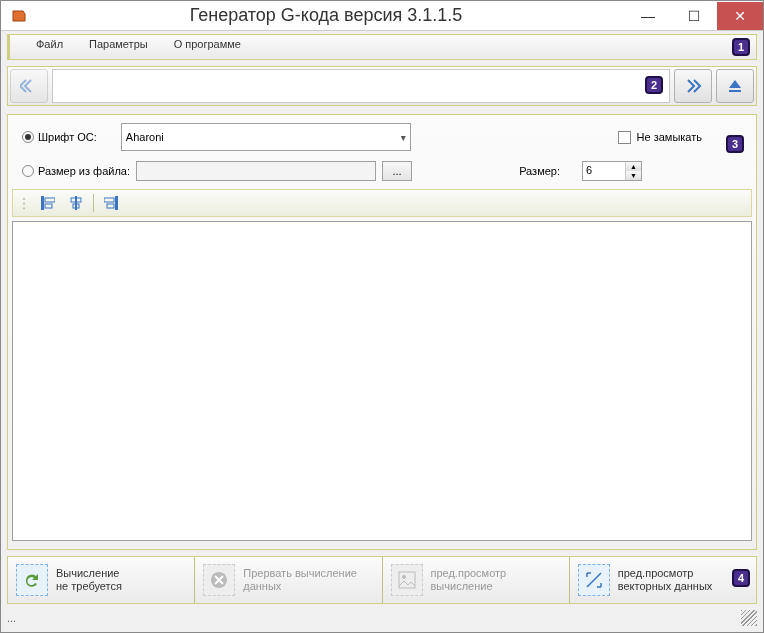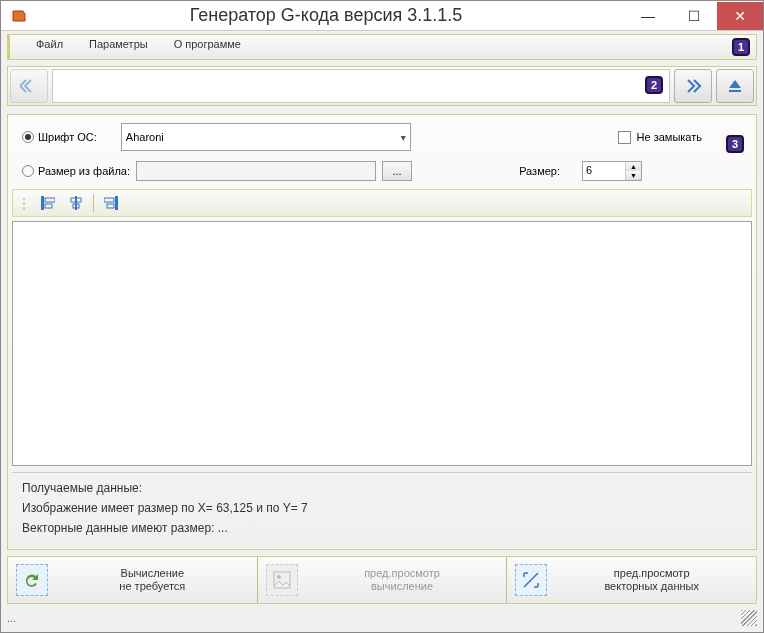--- a/index.html
+++ b/index.html
@@ -40,21 +40,21 @@
 .tb2-sep { width: 1px; height: 18px; background: #c0c090; }
 .canvas { flex: 1; border: 1px solid #a0a0a0; background: #fff; margin: 0 0 4px 0; }
 .info-panel { border-top: 1px solid #ccc; padding: 8px 10px 4px 10px; font-size: 12px; color: #333; }
 .info-panel div { margin-bottom: 6px; }
 .bottom-bar { margin: 6px 6px 0 6px; border: 1px solid #cfcf7f; height: 48px; display: flex; position: relative; background: linear-gradient(#fbfbfb,#eaeaea); }
 .bb-btn { flex: 1; border-right: 1px solid #c0c080; display: flex; align-items: center; gap: 8px; padding: 4px 8px; font-size: 11px; color: #333; }
 .bb-btn:last-child { border-right: none; }
 .bb-btn.disabled { color: #999; }
 .bb-icon { width: 32px; height: 32px; border: 1px dashed #7bb0e0; background: #e8f2fb; display: flex; align-items: center; justify-content: center; flex-shrink: 0; }
 .bb-icon.dis { border-color:#ccc; background:#eee; }
-.bb-text { text-align: center; flex: 1; line-height: 1.2; }
+.bb-text { text-align: left; flex: 1; line-height: 1.2; }
 .statusbar { height: 20px; margin: 4px 6px 4px 6px; display: flex; align-items: center; justify-content: space-between; font-size: 11px; color: #666; }
 .grip { width: 16px; height: 16px; background: repeating-linear-gradient(135deg,#999 0,#999 1px,transparent 1px,transparent 3px); }
 </style>
 </head>
 <body>
 
 <div class="window">
 
   <div class="titlebar">
     <span class="titlebar-icon">
@@ -156,41 +156,48 @@
         <svg width="14" height="14">
             <rect x="11" y="0" width="3" height="14" fill="#3a74c4"></rect>
             <rect x="0" y="2" width="10" height="4" fill="none" stroke="#3a74c4"></rect>
             <rect x="3" y="8" width="7" height="4" fill="none" stroke="#3a74c4"></rect>
           </svg>
       </div>
     </div>
 
     <div class="canvas"></div>
 
-    <div class="info-panel">
-      <div>Получаемые данные:</div>
-      <div>Изображение имеет размер по X= 63,125 и по Y= 7</div>
-      <div>Векторные данные имеют размер:  ...</div>
-    </div>
   </div>
 
   <div class="bottom-bar">
     <div class="bb-btn">
       <div class="bb-icon">
         <svg width="20" height="20" viewBox="0 0 20 20">
             <path d="M4 10a6 6 0 0 1 10-4l2-2v6h-6l2-2a4 4 0 1 0 1 5l2 1a6 6 0 0 1-11-4z" fill="#5a9a3a"></path>
           </svg>
       </div>
       <div class="bb-text">
         <span>Вычисление</span><br><span>не требуется</span>
       </div>
     </div>
     <div class="bb-btn disabled">
       <div class="bb-icon dis">
         <svg width="20" height="20" viewBox="0 0 20 20">
+            <circle cx="10" cy="10" r="8" fill="#bbb"></circle>
+            <path d="M6 6l8 8M14 6l-8 8" stroke="#fff" stroke-width="2"></path>
+          </svg>
+      </div>
+      <div class="bb-text">
+        <span>Прервать вычисление</span><br><span>данных</span>
+      </div>
+      <span class="badge" style="right:6px;top:12px">4</span>
+    </div>
+    <div class="bb-btn disabled">
+      <div class="bb-icon dis">
+        <svg width="20" height="20" viewBox="0 0 20 20">
             <rect x="2" y="2" width="16" height="16" fill="none" stroke="#bbb"></rect>
             <circle cx="7" cy="7" r="2" fill="#bbb"></circle>
             <path d="M2 16l5-5 4 4 3-3 4 4" fill="none" stroke="#bbb"></path>
           </svg>
       </div>
       <div class="bb-text">
         <span>пред.просмотр</span><br><span>вычисление</span>
       </div>
     </div>
     <div class="bb-btn">

